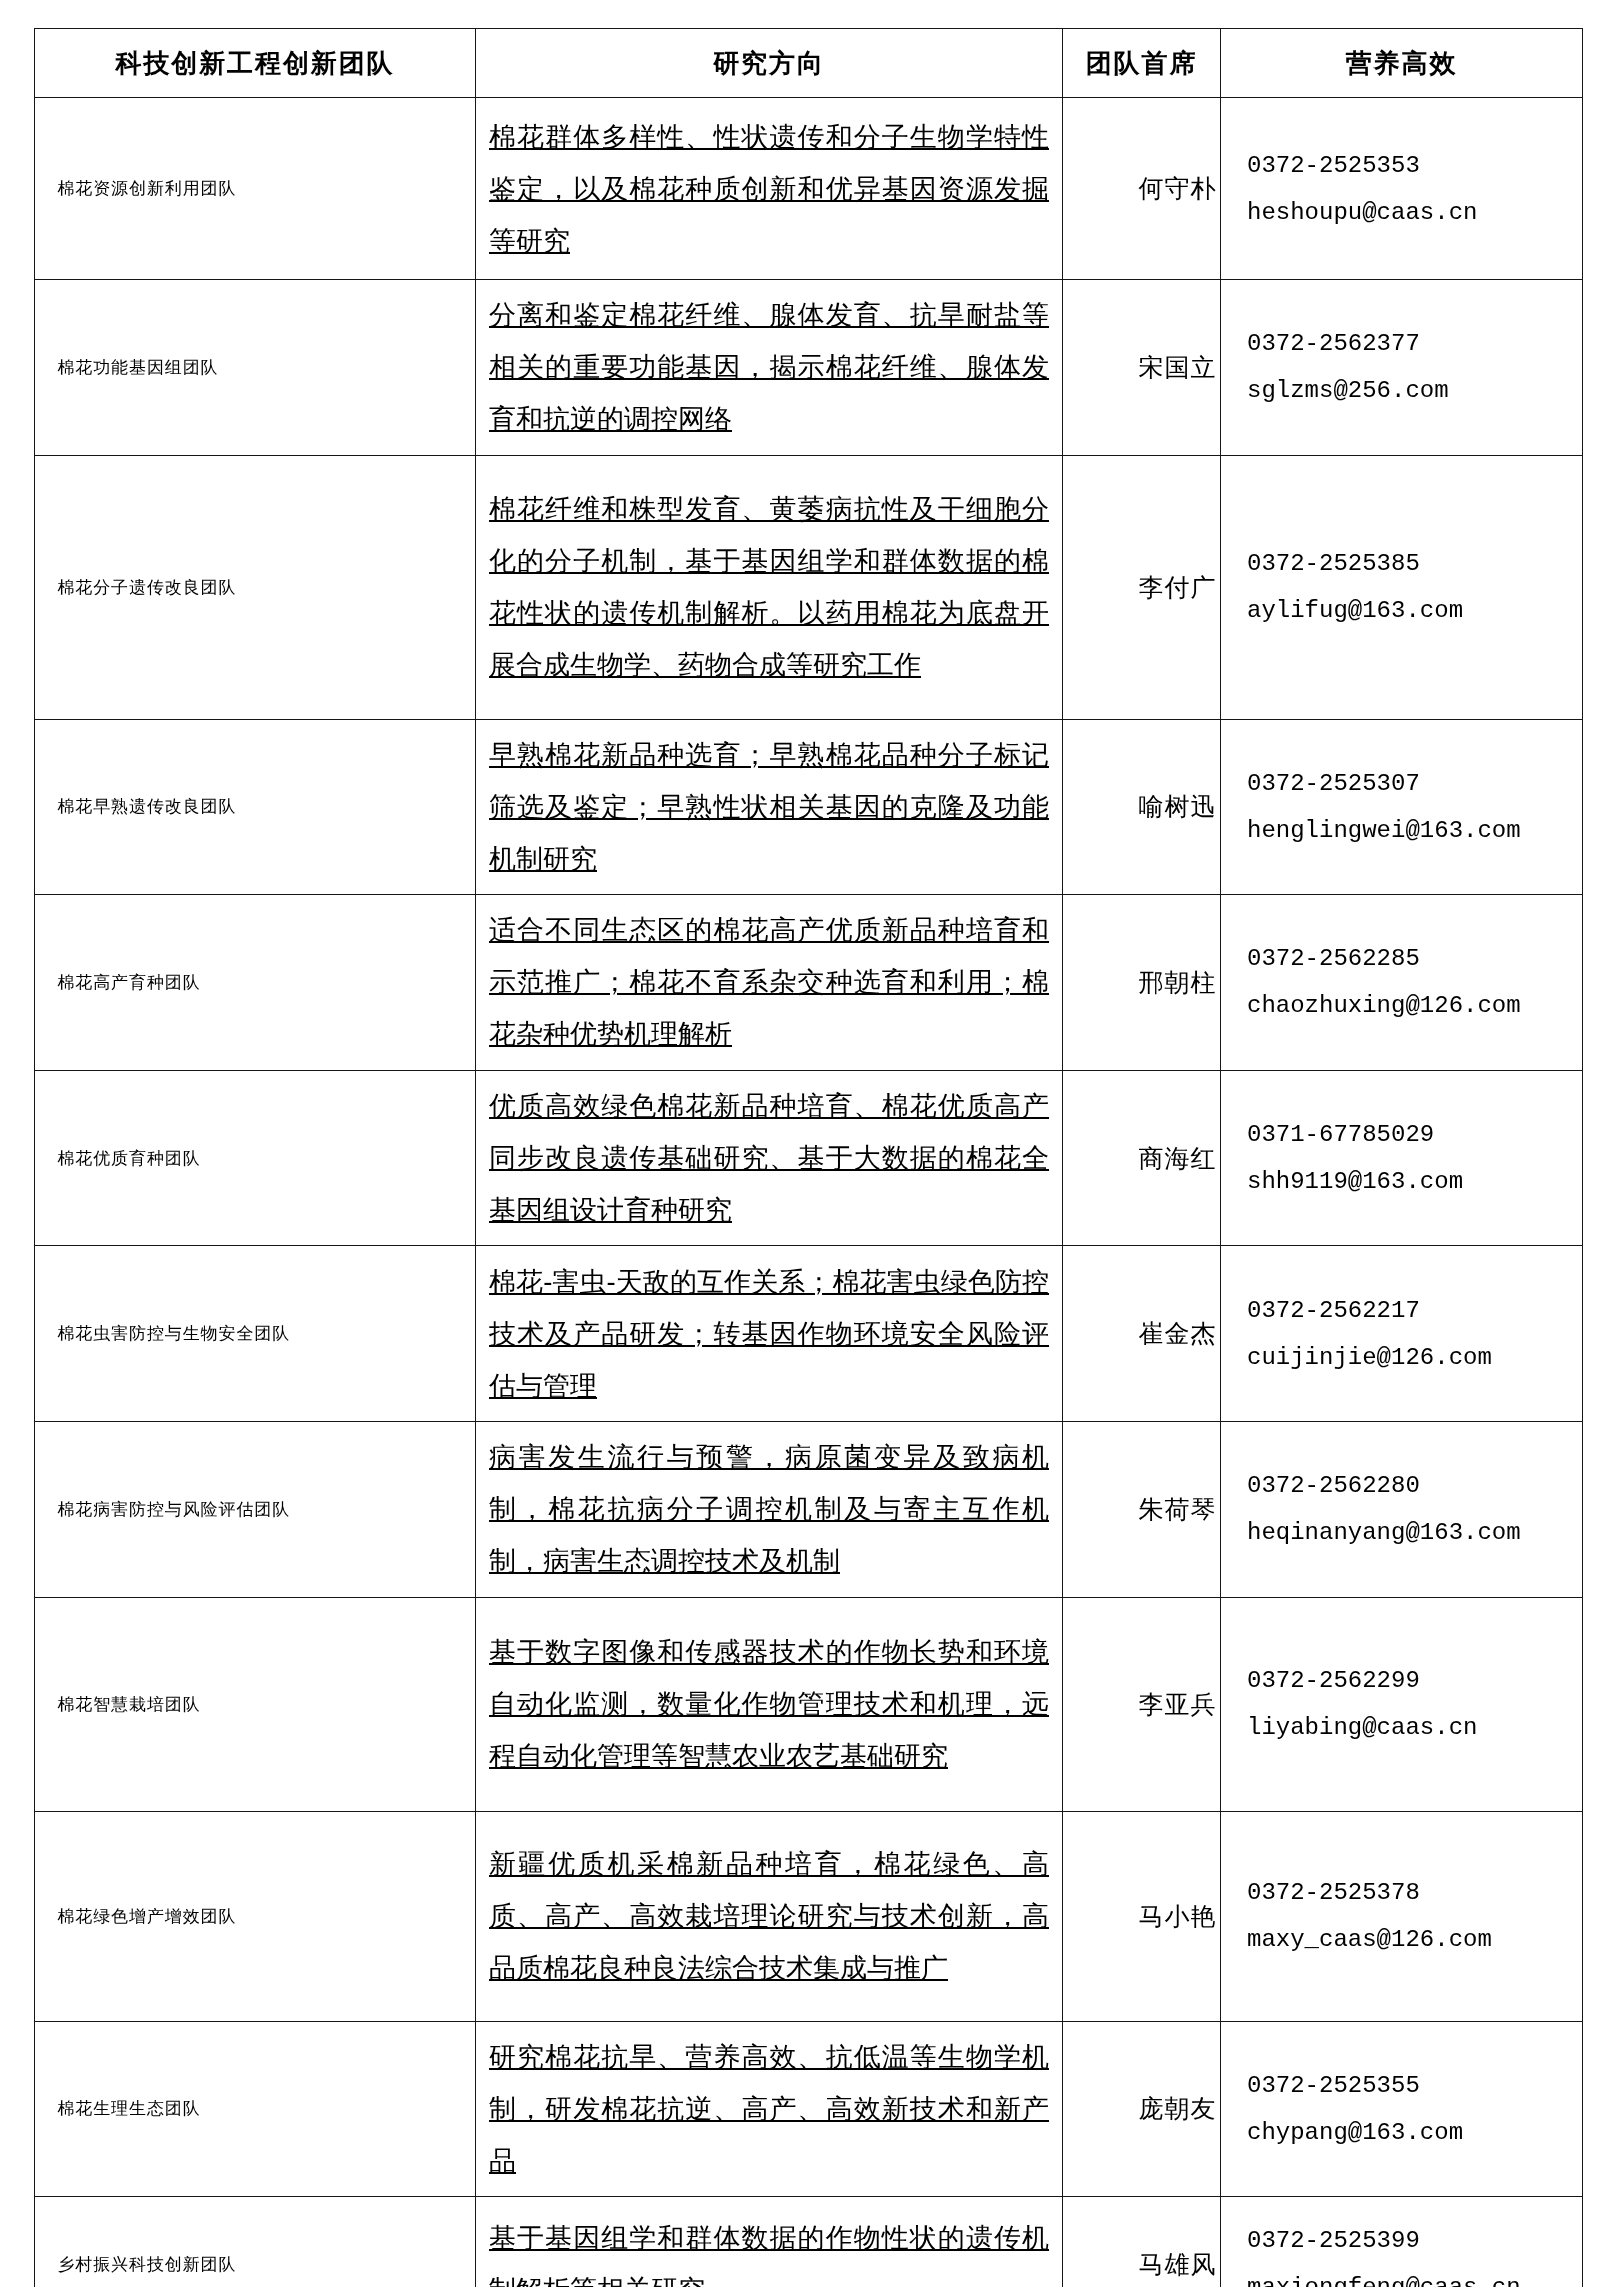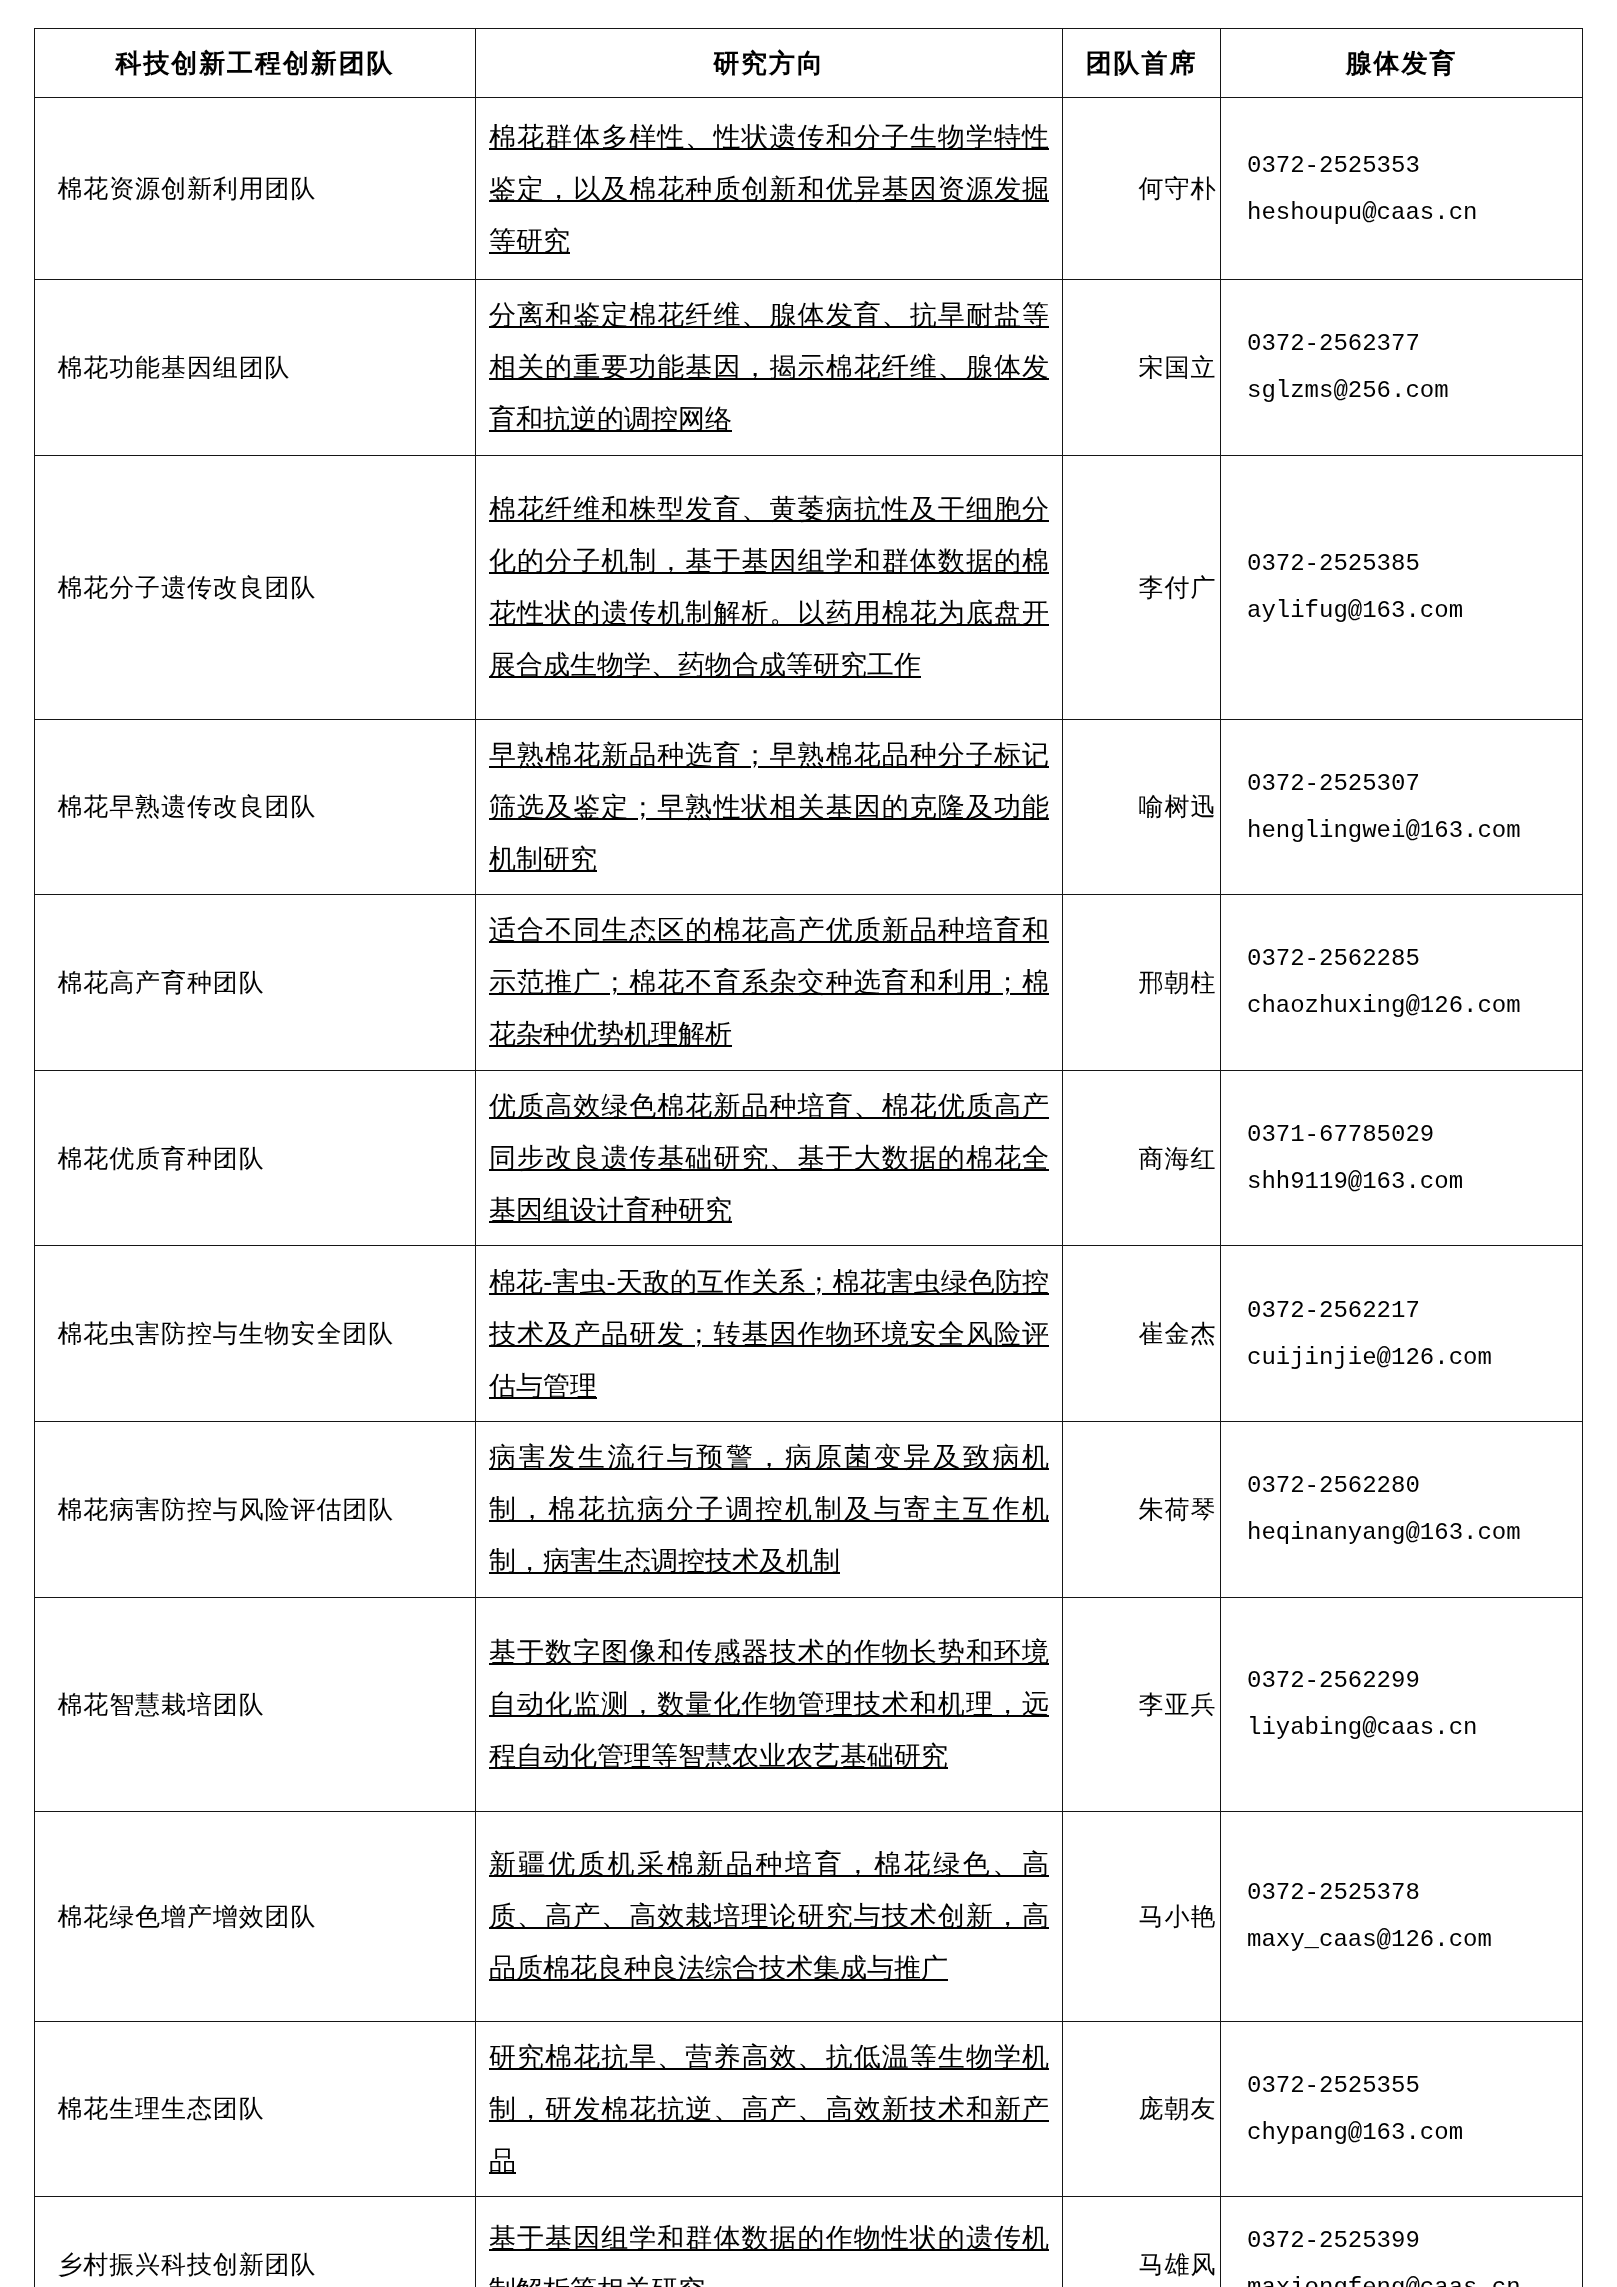--- a/index.html
+++ b/index.html
@@ -33,21 +33,21 @@
   }
   th {
     font-size: 26px;
     font-weight: bold;
     text-align: center;
     letter-spacing: 1.9px;
     height: 69px;
     padding: 0 6px;
   }
   td.team {
-    font-size: 25px;
+    font-size: 17px;
     text-align: left;
     padding: 9.3px 9.3px 9.3px 22.4px;
     letter-spacing: 0.9px;
   }
   td.research {
     font-size: 27px;
     line-height: 52px;
     text-align: justify;
     text-justify: inter-ideograph;
     padding: 9.3px 13px;
@@ -89,21 +89,21 @@
       <col class="c-team">
         <col class="c-research">
         <col class="c-chief">
         <col class="c-contact">
     </colgroup>
     <thead>
       <tr class="hrow">
         <th>科技创新工程创新团队</th>
         <th>研究方向</th>
         <th>团队首席</th>
-        <th>腺体发育</th>
+        <th>营养高效</th>
       </tr>
     </thead>
     <tbody>
       <tr class="r1">
         <td class="team">棉花资源创新利用团队</td>
         <td class="research">棉花群体多样性、性状遗传和分子生物学特性鉴定，以及棉花种质创新和优异基因资源发掘等研究</td>
         <td class="chief">何守朴</td>
         <td class="contact">
           <div>0372-2525353</div>
           <div>heshoupu@caas.cn</div>

